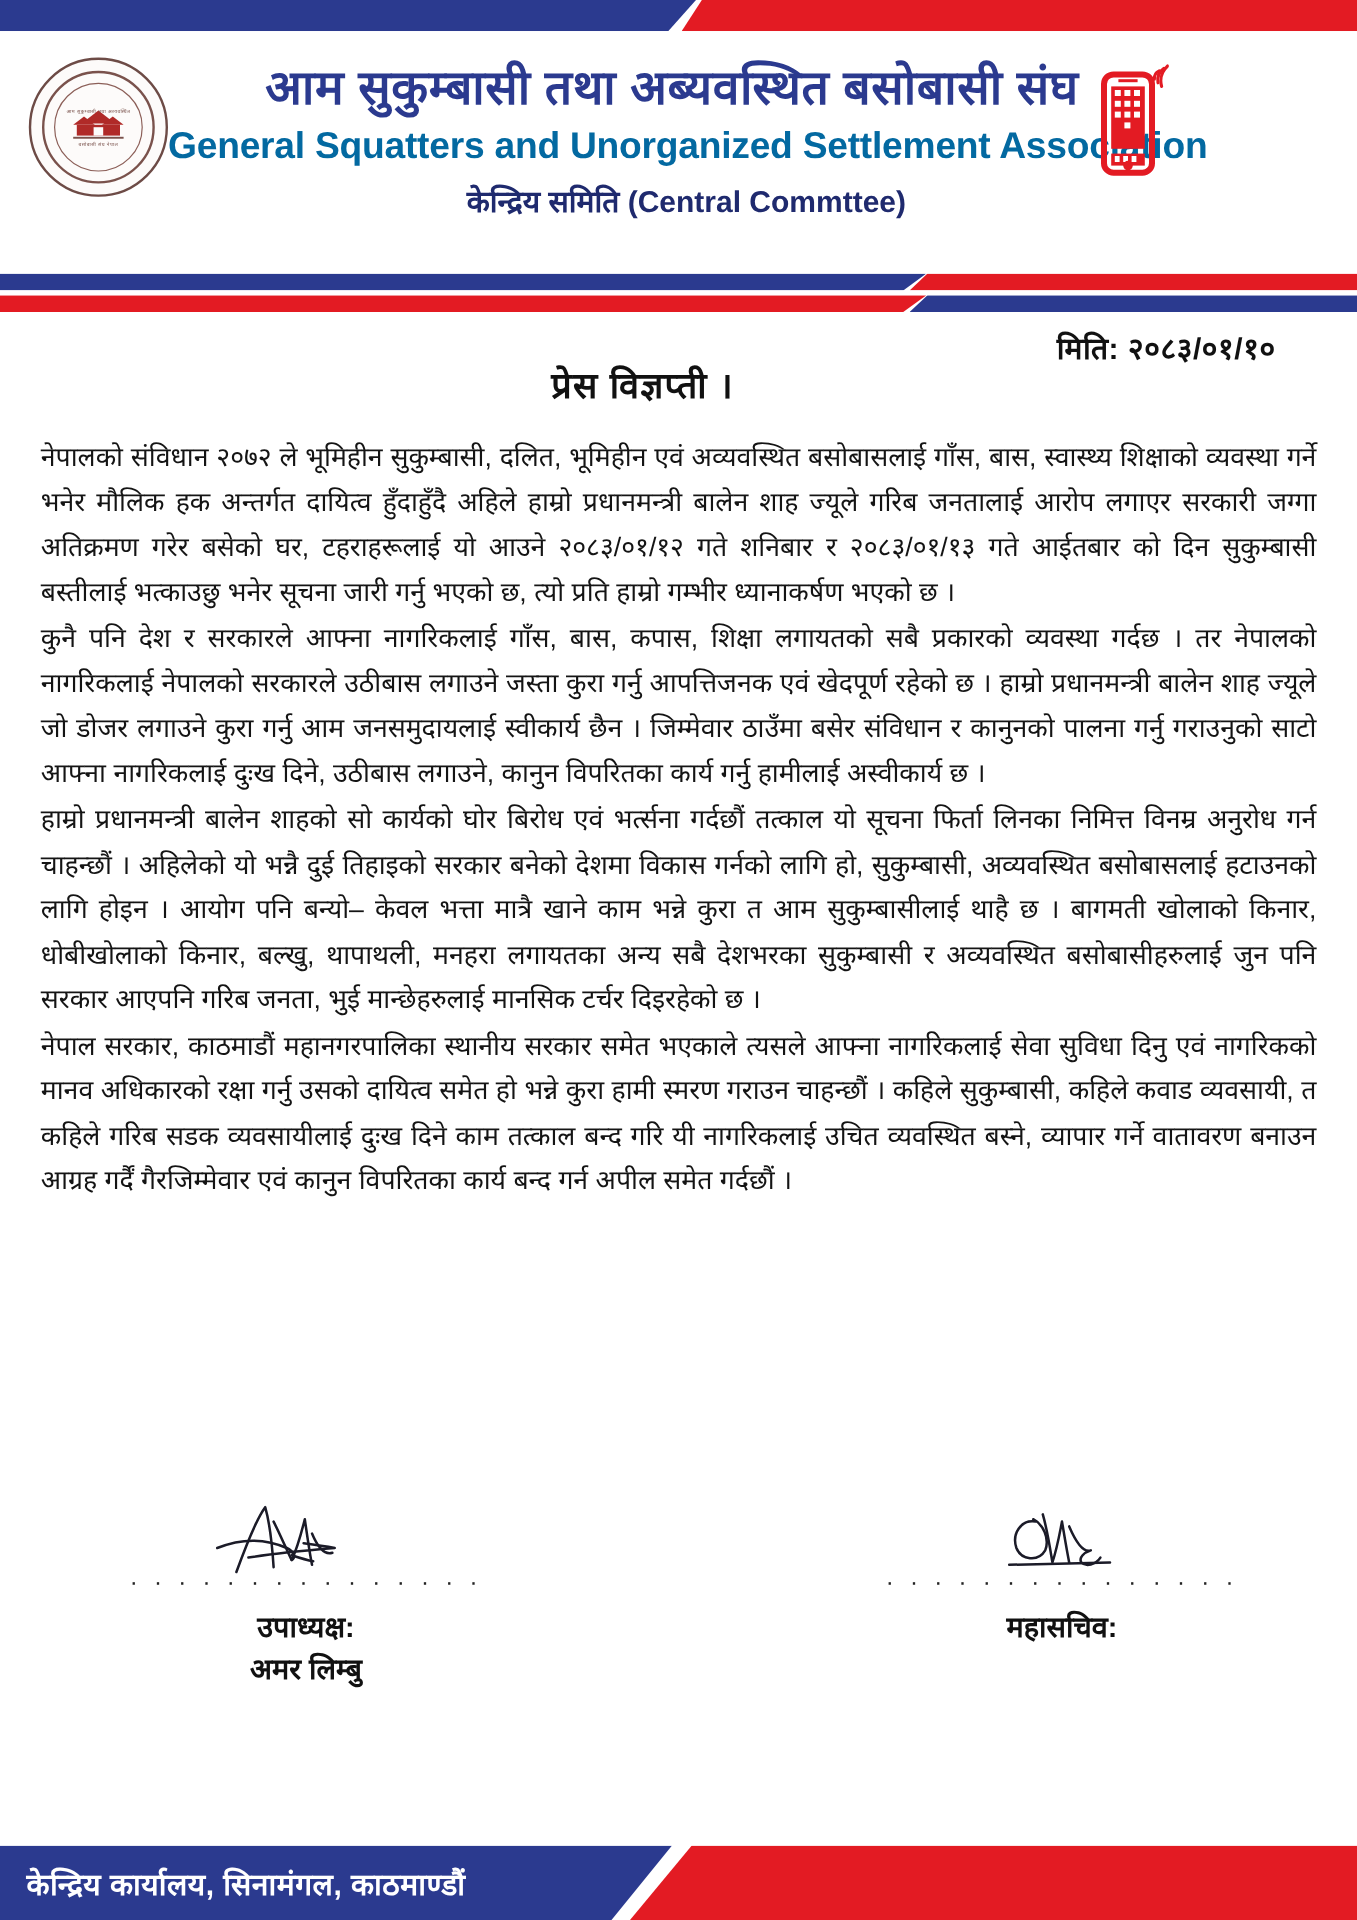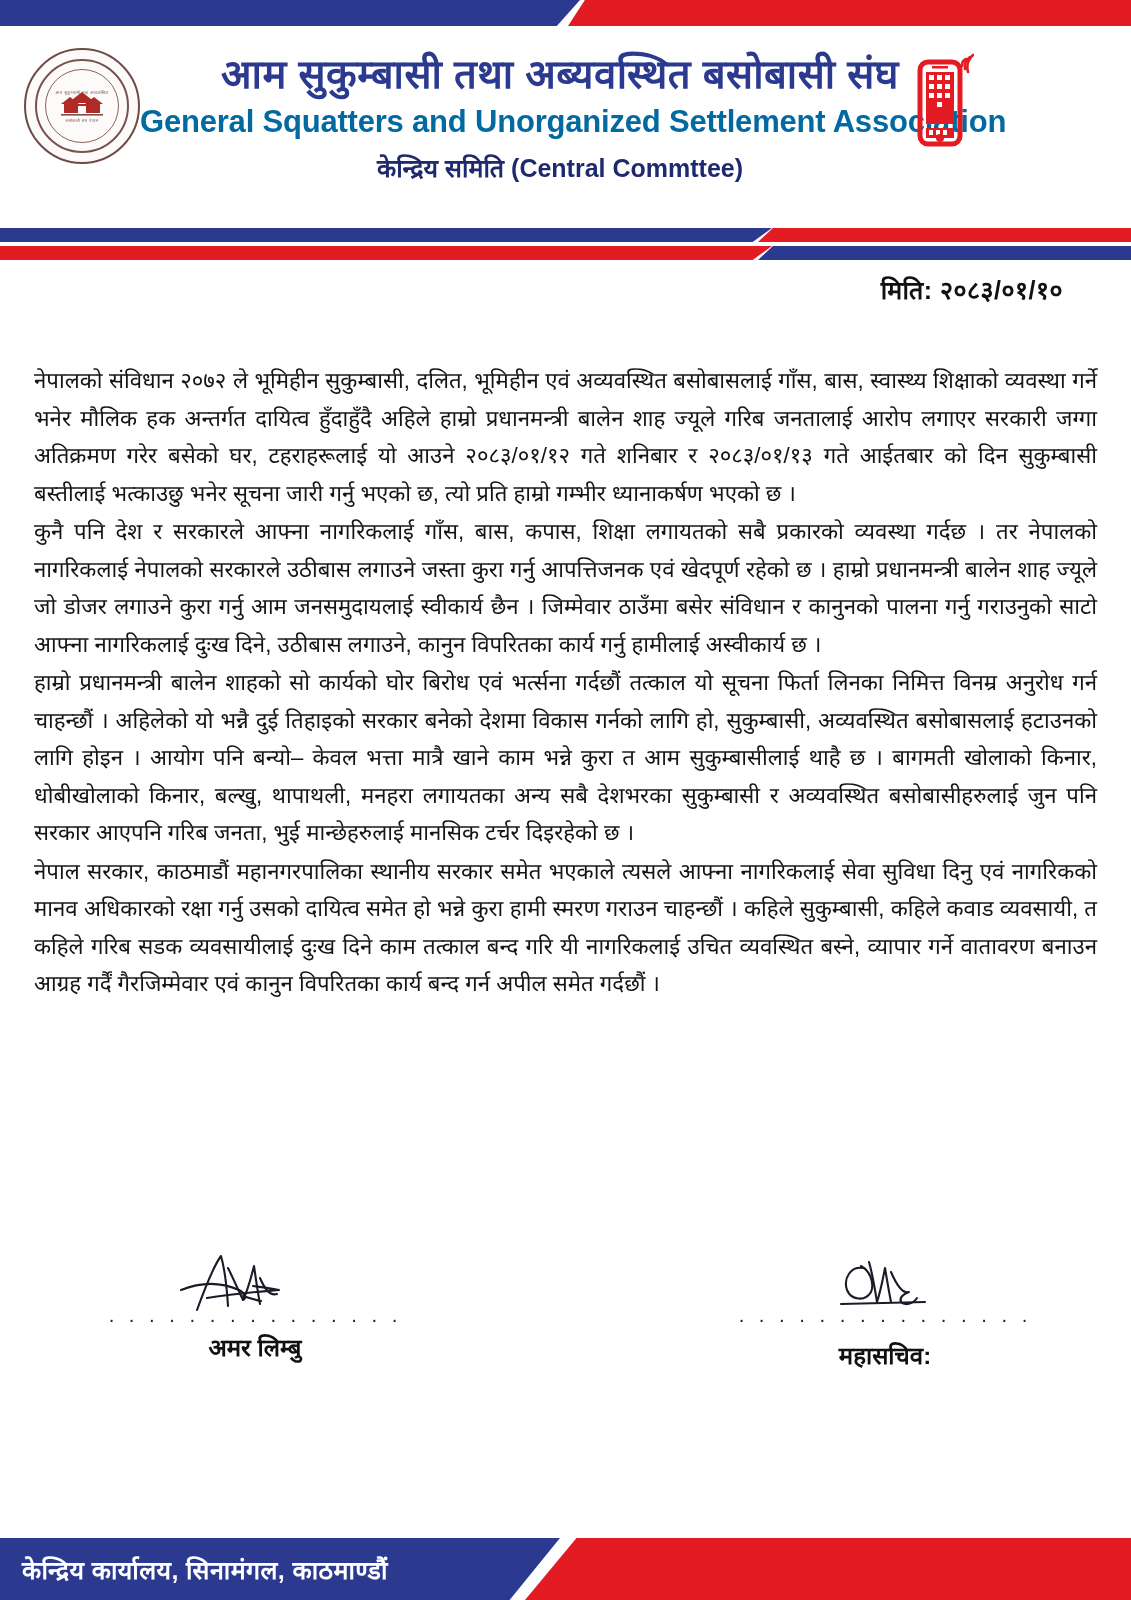--- a/index.html
+++ b/index.html
@@ -107,21 +107,21 @@
     width: 840px;
     text-align: center;
     color: #0369a1;
     font-size: 31px;
     font-weight: bold;
     letter-spacing: -0.2px;
     white-space: nowrap;
   }
   .org-subtitle {
     position: absolute;
-    left: 140px; top: 124px;
+    left: 152px; top: 124px;
     width: 840px;
     text-align: center;
     color: #1f2a6e;
     font-size: 25px;
     font-weight: bold;
   }
   .org-subtitle .np { color: #1f2a6e; }
   .org-subtitle .en { color: #1f2a6e; font-weight: bold; }
 
   
@@ -329,20 +329,21 @@
       <div class="seg-r c-red"></div>
     </div>
     <div class="div-row r2">
       <div class="seg-l c-red"></div>
       <div class="seg-r c-blue"></div>
     </div>
   </div>
 
   <div class="date-line">मिति: २०८३/०१/१०</div>
 
+  <div class="doc-title">प्रेस विज्ञप्ती ।</div>
 
   <div class="content">
     <p class="para">नेपालको संविधान २०७२ ले भूमिहीन सुकुम्बासी, दलित, भूमिहीन एवं अव्यवस्थित बसोबासलाई गाँस, बास, स्वास्थ्य शिक्षाको व्यवस्था गर्ने भनेर मौलिक हक अन्तर्गत दायित्व हुँदाहुँदै अहिले हाम्रो प्रधानमन्त्री बालेन शाह ज्यूले गरिब जनतालाई आरोप लगाएर सरकारी जग्गा अतिक्रमण गरेर बसेको घर, टहराहरूलाई यो आउने २०८३/०१/१२ गते शनिबार र २०८३/०१/१३ गते आईतबार को दिन सुकुम्बासी बस्तीलाई भत्काउछु भनेर सूचना जारी गर्नु भएको छ, त्यो प्रति हाम्रो गम्भीर ध्यानाकर्षण भएको छ ।</p>
     <p class="para">कुनै पनि देश र सरकारले आफ्ना नागरिकलाई गाँस, बास, कपास, शिक्षा लगायतको सबै प्रकारको व्यवस्था गर्दछ । तर नेपालको नागरिकलाई नेपालको सरकारले उठीबास लगाउने जस्ता कुरा गर्नु आपत्तिजनक एवं खेदपूर्ण रहेको छ । हाम्रो प्रधानमन्त्री बालेन शाह ज्यूले जो डोजर लगाउने कुरा गर्नु आम जनसमुदायलाई   स्वीकार्य छैन । जिम्मेवार ठाउँमा बसेर संविधान र कानुनको पालना गर्नु गराउनुको साटो आफ्ना नागरिकलाई दुःख दिने, उठीबास लगाउने, कानुन विपरितका कार्य गर्नु हामीलाई अस्वीकार्य छ ।</p>
     <p class="para">हाम्रो प्रधानमन्त्री बालेन शाहको सो कार्यको घोर बिरोध एवं भर्त्सना गर्दछौं तत्काल यो सूचना फिर्ता लिनका निमित्त विनम्र अनुरोध गर्न चाहन्छौं । अहिलेको यो भन्नै दुई तिहाइको सरकार बनेको देशमा विकास गर्नको लागि हो, सुकुम्बासी, अव्यवस्थित बसोबासलाई हटाउनको लागि होइन । आयोग पनि बन्यो– केवल भत्ता मात्रै खाने काम भन्ने कुरा त आम सुकुम्बासीलाई थाहै छ । बागमती खोलाको किनार, धोबीखोलाको किनार, बल्खु, थापाथली, मनहरा लगायतका अन्य सबै देशभरका सुकुम्बासी र अव्यवस्थित बसोबासीहरुलाई जुन पनि सरकार आएपनि गरिब जनता, भुई मान्छेहरुलाई मानसिक टर्चर दिइरहेको छ ।</p>
     <p class="para">नेपाल सरकार, काठमाडौं महानगरपालिका स्थानीय सरकार समेत भएकाले त्यसले आफ्ना नागरिकलाई सेवा सुविधा दिनु एवं नागरिकको मानव अधिकारको रक्षा गर्नु उसको दायित्व समेत हो भन्ने कुरा हामी स्मरण गराउन चाहन्छौं । कहिले सुकुम्बासी, कहिले कवाड व्यवसायी, त कहिले गरिब सडक व्यवसायीलाई दुःख दिने काम तत्काल बन्द गरि यी नागरिकलाई उचित व्यवस्थित बस्ने, व्यापार गर्ने वातावरण बनाउन आग्रह गर्दैं गैरजिम्मेवार एवं कानुन विपरितका कार्य बन्द गर्न अपील समेत गर्दछौं ।</p>
   </div>
 
   <div class="sig-block sig-left">
     <div class="sig-mark">
@@ -351,20 +352,21 @@
           <path d="M42 62 C 50 40, 60 16, 66 8 C 70 22, 72 42, 73 58"></path>
           <path d="M26 42 C 46 34, 66 34, 84 42 C 90 45, 92 50, 88 52"></path>
           <path d="M73 20 C 80 34, 84 44, 88 52 C 92 44, 96 30, 99 18 C 101 32, 103 46, 105 56"></path>
           <path d="M105 30 C 110 42, 116 48, 122 46"></path>
           <path d="M52 50 C 76 46, 100 44, 124 42 C 114 40, 106 39, 98 38"></path>
           <path d="M88 48 C 94 50, 100 52, 106 53"></path>
         </g>
       </svg>
     </div>
     <div class="sig-dots">· · · · · · · · · · · · · · ·</div>
+    <div class="sig-role">उपाध्यक्ष:</div>
     <div class="sig-name">अमर लिम्बु</div>
   </div>
 
   <div class="sig-block sig-right">
     <div class="sig-mark">
       <svg width="200" height="66" viewBox="0 0 200 66" style="position:absolute;left:50%;top:0;transform:translateX(-50%);">
         <g fill="none" stroke="#1b1b28" stroke-width="2.1" stroke-linecap="round" stroke-linejoin="round">
           <path d="M78 20 C 66 18, 58 30, 62 42 C 66 52, 80 54, 86 44 C 90 34, 84 22, 76 18"></path>
           <path d="M84 14 C 88 28, 90 42, 92 54 C 96 42, 98 30, 100 20 C 102 32, 104 44, 106 54"></path>
           <path d="M106 24 C 112 38, 118 46, 124 44 C 118 46, 114 50, 116 54 C 120 58, 128 56, 132 50"></path>

